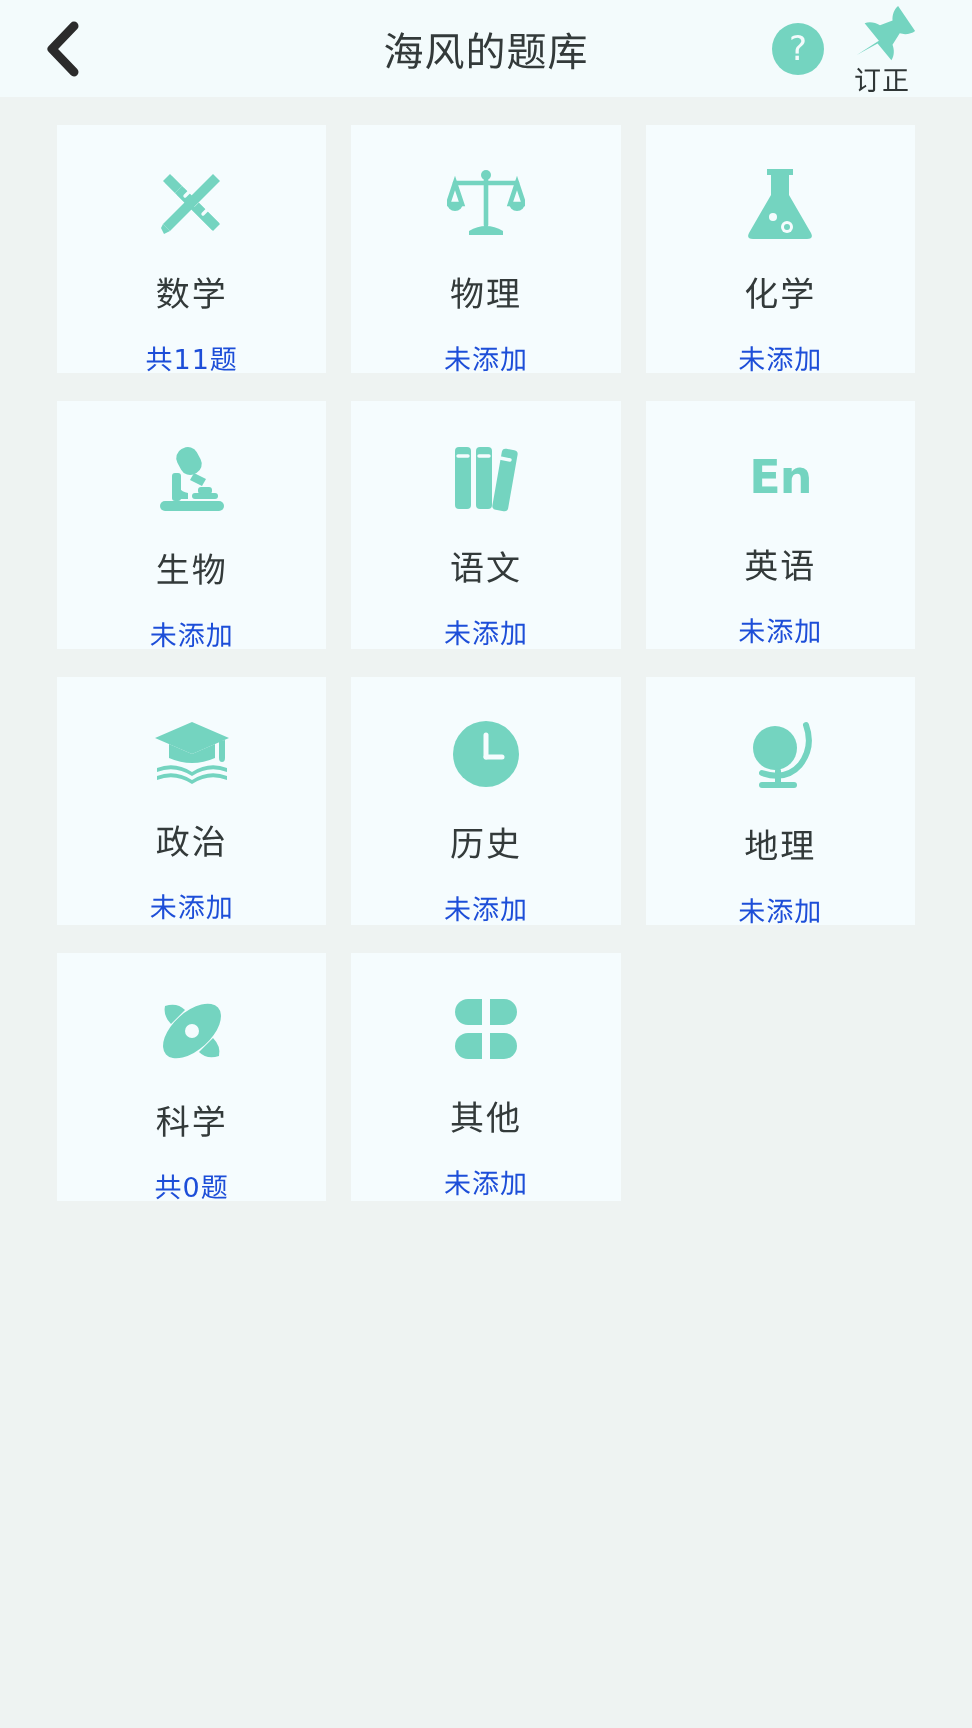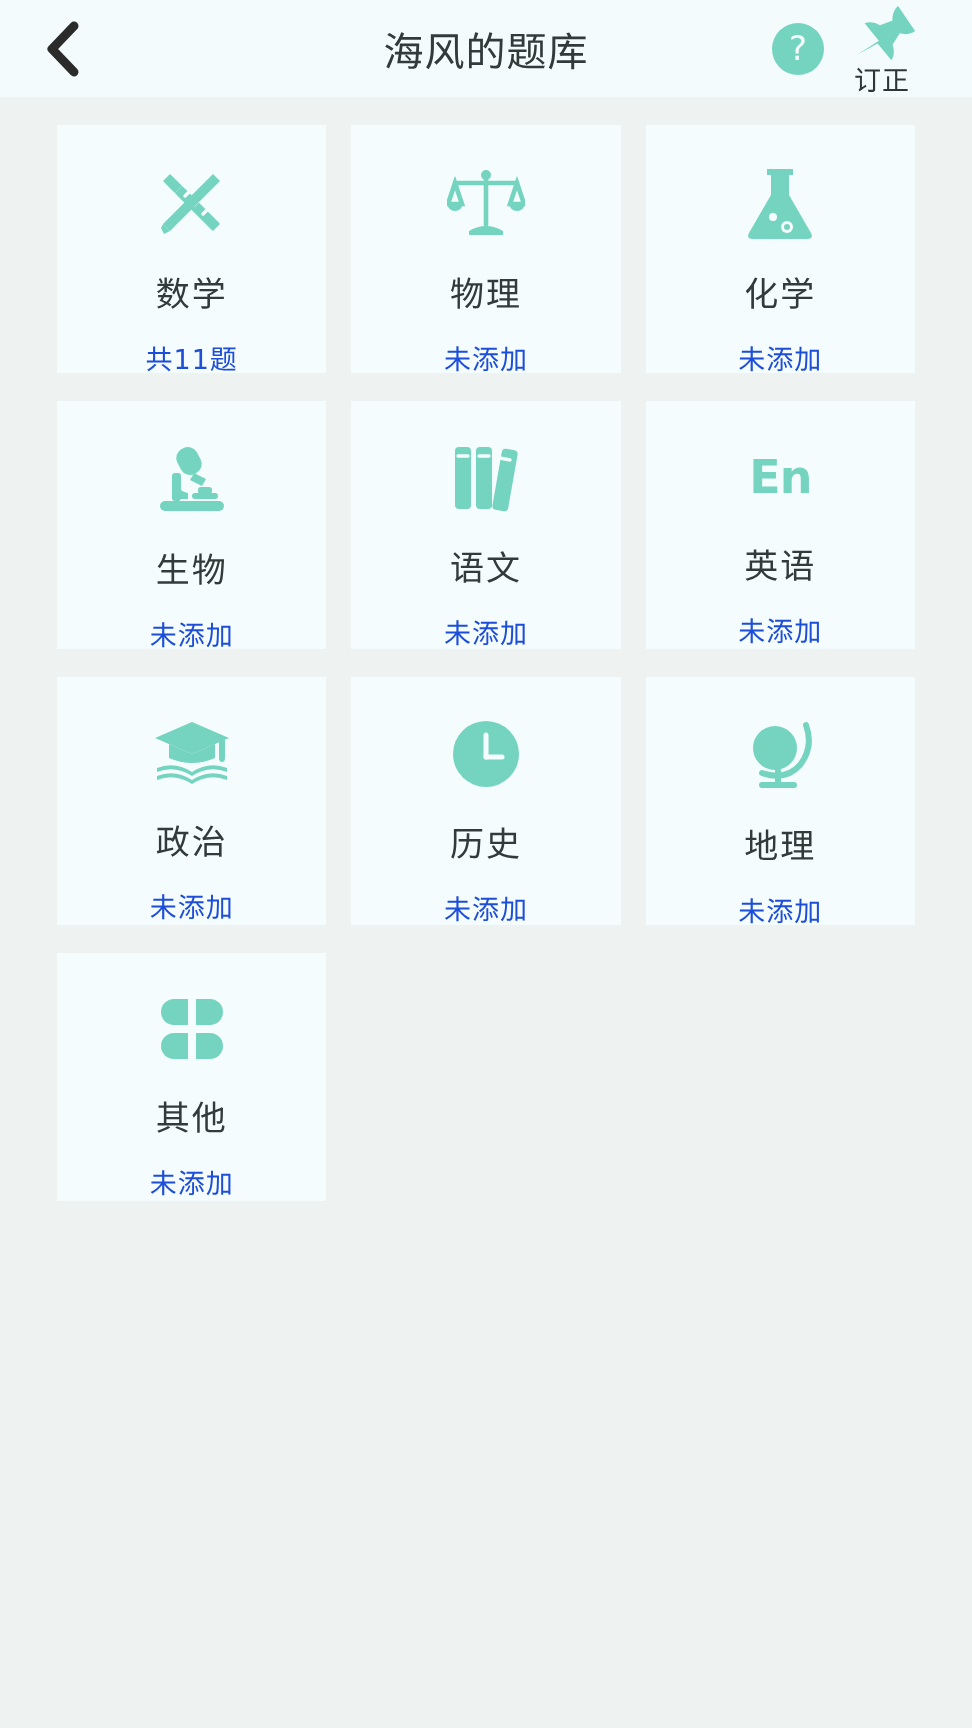--- a/index.html
+++ b/index.html
@@ -344,20 +344,34 @@
           <g stroke="#74d4c0" stroke-width="6" stroke-linecap="round">
             <path d="M34 52 L34 64"></path>
             <path d="M18 66 L50 66"></path>
           </g>
         </svg>
       </div>
       <div class="card-title">地理</div>
       <div class="card-sub">未添加</div>
     </div>
 
+    <div class="card">
+      <div class="card-icon">
+        <svg width="74" height="74" viewBox="0 0 74 74" fill="none">
+          <g transform="rotate(-42 37 37)">
+            <ellipse cx="37" cy="37" rx="35" ry="19" fill="#74d4c0"></ellipse>
+          </g>
+          <circle cx="37" cy="37" r="7" fill="#f5fcfe"></circle>
+          <path d="M10 12 Q22 8 30 16 L16 30 Q8 22 10 12 Z" fill="#74d4c0"></path>
+          <path d="M64 62 Q52 66 44 58 L58 44 Q66 52 64 62 Z" fill="#74d4c0"></path>
+        </svg>
+      </div>
+      <div class="card-title">科学</div>
+      <div class="card-sub">共0题</div>
+    </div>
 
     <div class="card">
       <div class="card-icon">
         <svg width="64" height="64" viewBox="0 0 64 64" fill="none">
           <g fill="#74d4c0">
             <path d="M28 2 L28 28 L14 28 A12 12 0 0 1 14 2 Z"></path>
             <path d="M36 2 L36 28 L50 28 A12 12 0 0 0 50 2 Z"></path>
             <path d="M28 62 L28 36 L14 36 A12 12 0 0 0 14 62 Z"></path>
             <path d="M36 62 L36 36 L50 36 A12 12 0 0 1 50 62 Z"></path>
           </g>

